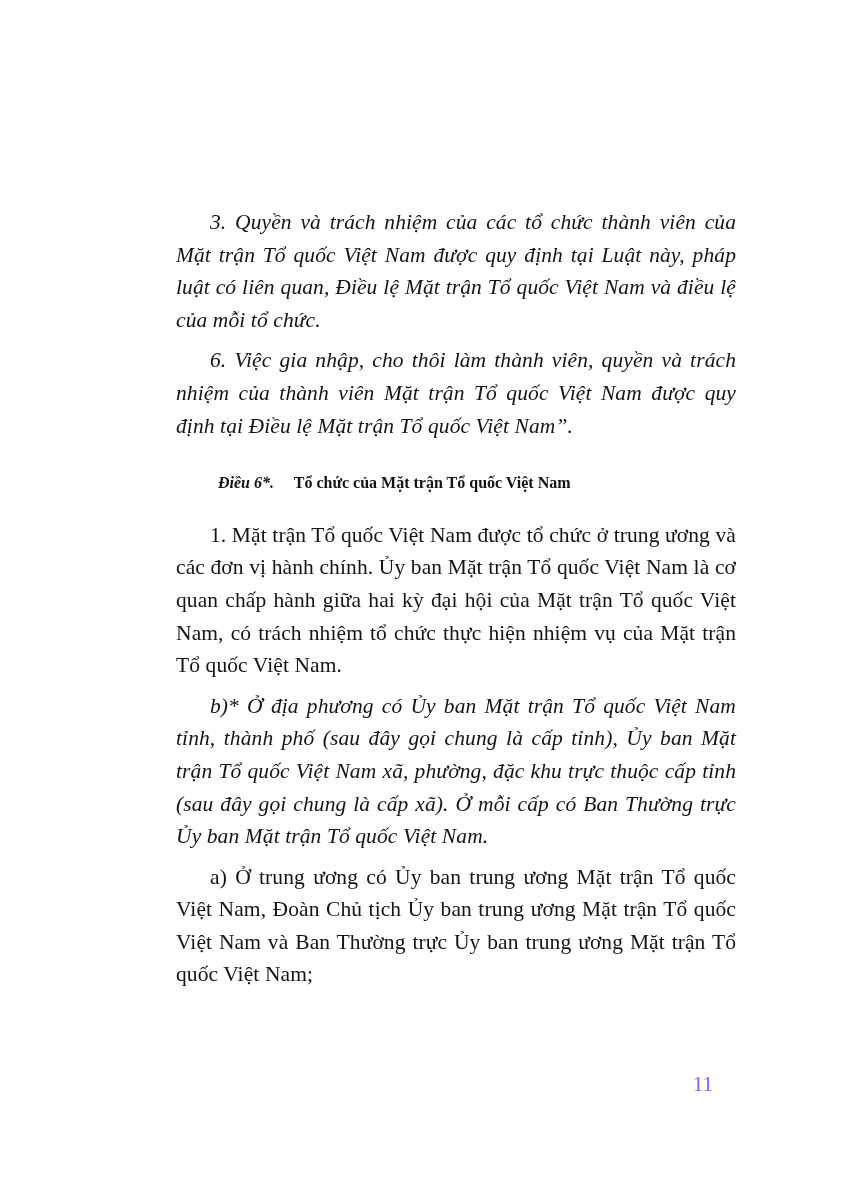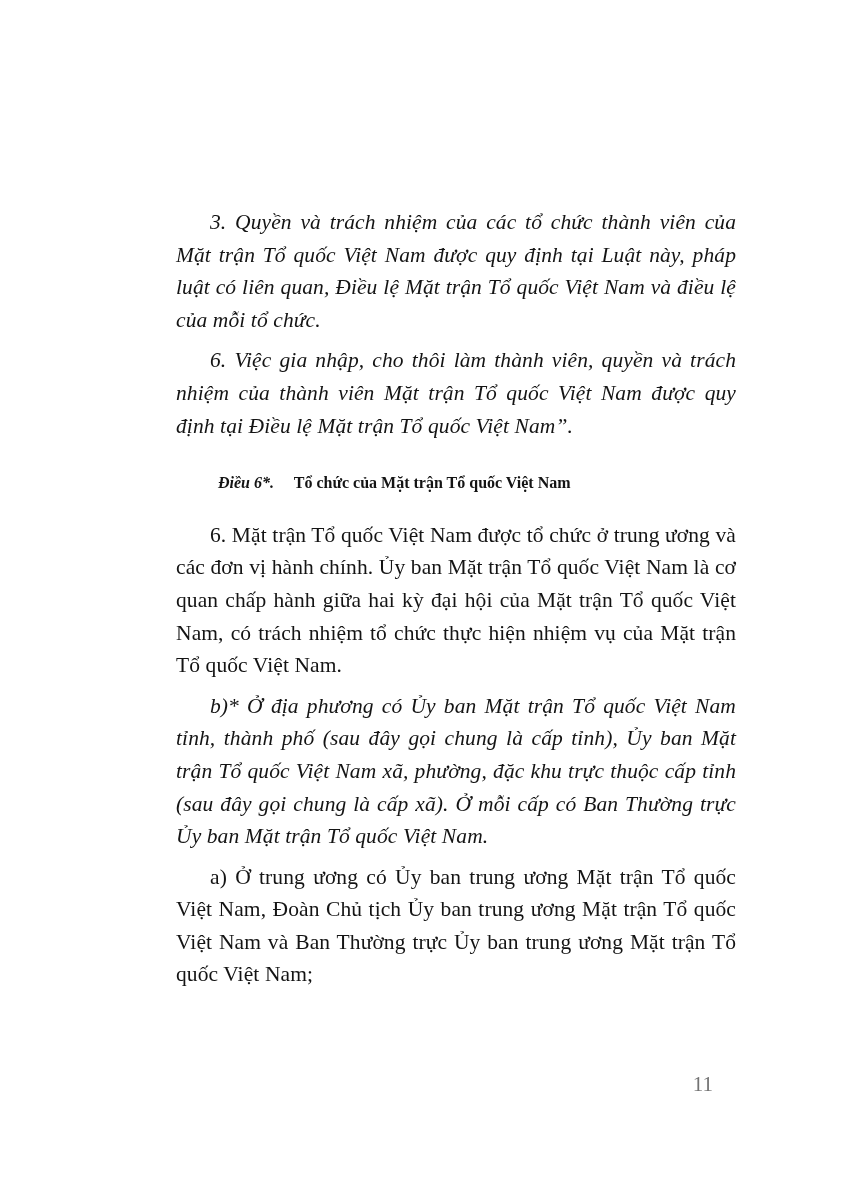--- a/index.html
+++ b/index.html
@@ -40,36 +40,36 @@
     margin-bottom: 19px;
     white-space: nowrap;
   }
   .heading .num { font-style: italic; font-weight: bold; }
   .page-number {
     position: absolute;
     right: 145px;
     top: 1038px;
     font-size: 21px;
     line-height: 28px;
-    color: #737373;
+    color: #8b5cf6;
   }
 </style>
 </head>
 <body>
 
 <div class="page">
   <div class="content">
 
     <p class="para italic">3. Quyền và trách nhiệm của các tổ chức thành viên của Mặt trận Tổ quốc Việt Nam được quy định tại Luật này, pháp luật có liên quan, Điều lệ Mặt trận Tổ quốc Việt Nam và điều lệ của mỗi tổ chức.</p>
 
     <p class="para italic">6. Việc gia nhập, cho thôi làm thành viên, quyền và trách nhiệm của thành viên Mặt trận Tổ quốc Việt Nam được quy định tại Điều lệ Mặt trận Tổ quốc Việt Nam”.</p>
 
     <p class="heading"><span class="num">Điều 6*.</span><span> Tổ chức của Mặt trận Tổ quốc Việt Nam</span></p>
 
-    <p class="para">6. Mặt trận Tổ quốc Việt Nam được tổ chức ở trung ương và các đơn vị hành chính. Ủy ban Mặt trận Tổ quốc Việt Nam là cơ quan chấp hành giữa hai kỳ đại hội của Mặt trận Tổ quốc Việt Nam, có trách nhiệm tổ chức thực hiện nhiệm vụ của Mặt trận Tổ quốc Việt Nam.</p>
+    <p class="para">1. Mặt trận Tổ quốc Việt Nam được tổ chức ở trung ương và các đơn vị hành chính. Ủy ban Mặt trận Tổ quốc Việt Nam là cơ quan chấp hành giữa hai kỳ đại hội của Mặt trận Tổ quốc Việt Nam, có trách nhiệm tổ chức thực hiện nhiệm vụ của Mặt trận Tổ quốc Việt Nam.</p>
 
 
     <p class="para italic">b)* Ở địa phương có Ủy ban Mặt trận Tổ quốc Việt Nam tỉnh, thành phố (sau đây gọi chung là cấp tỉnh), Ủy ban Mặt trận Tổ quốc Việt Nam xã, phường, đặc khu trực thuộc cấp tỉnh (sau đây gọi chung là cấp xã). Ở mỗi cấp có Ban Thường trực Ủy ban Mặt trận Tổ quốc Việt Nam.</p>
 
     <p class="para">a) Ở trung ương có Ủy ban trung ương Mặt trận Tổ quốc Việt Nam, Đoàn Chủ tịch Ủy ban trung ương Mặt trận Tổ quốc Việt Nam và Ban Thường trực Ủy ban trung ương Mặt trận Tổ quốc Việt Nam;</p>
 
   </div>
 
   <div class="page-number">11</div>
 </div>

